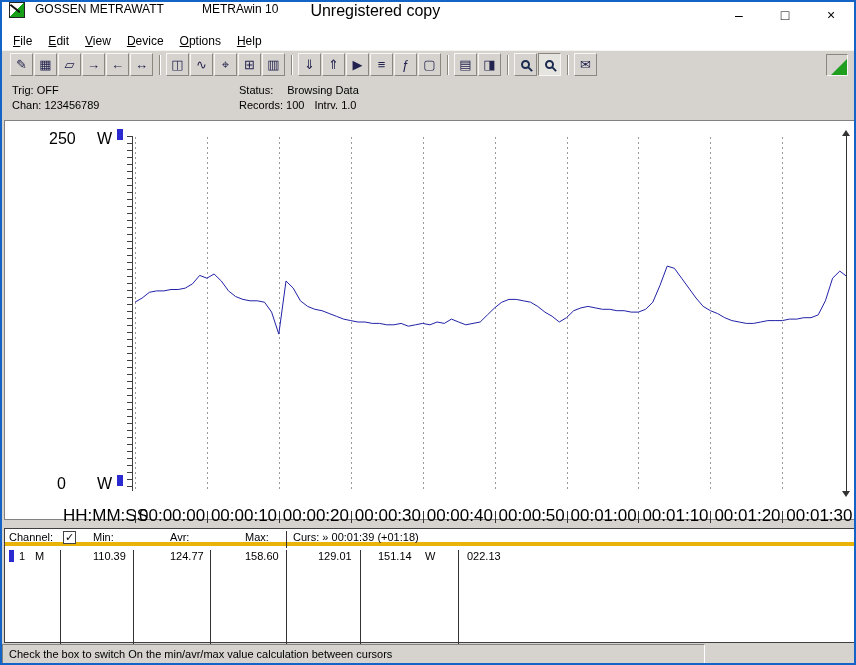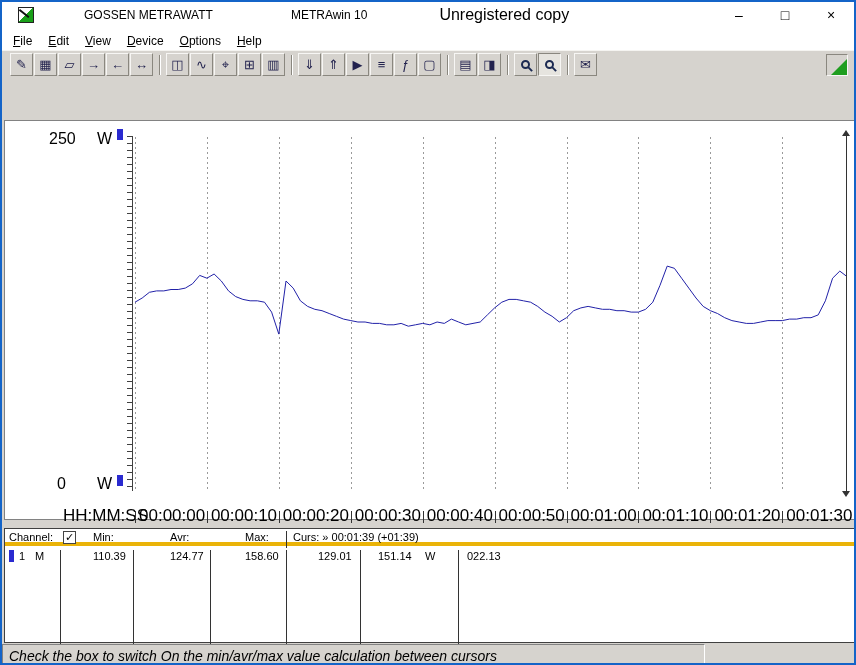--- a/index.html
+++ b/index.html
@@ -4,21 +4,21 @@
 <style>
   * { margin:0; padding:0; box-sizing:border-box; }
   html,body { background:#c0c0c0; }
   body { font-family:"Liberation Sans", sans-serif; }
   .window {
     position:relative; width:856px; height:665px;
     border:2px solid #1464c8; background:#d6d3ce; overflow:hidden;
     font-size:11px; color:#000;
   }
   
-  .titlebar { height:26px; background:#fff; display:flex; align-items:center; padding:0 0 0 16px;gap:40px; }
+  .titlebar { height:26px; background:#fff; display:flex; padding:0 0 0 7px; }
   .app-icon { width:16px; height:16px; margin-right:10px; position:relative;
     background:linear-gradient(135deg,#fff 48%,#19a019 48%); border:1px solid #222; }
   .app-icon::after{ content:""; position:absolute; left:1px; top:1px; width:12px; height:2px; background:#111; transform:rotate(38deg); transform-origin:left top;}
   .titlebar .brand { font-size:12px; margin-right:38px; }
   .titlebar .app { font-size:12px; margin-right:32px; }
   .titlebar .license { font-size:16px; }
   .win-controls { margin-left:auto; display:flex; height:100%; }
   .win-btn { width:46px; height:100%; display:flex; align-items:center; justify-content:center;
     font-size:14px; background:none; border:none; font-family:inherit; cursor:default; }
   
@@ -71,21 +71,21 @@
   .thead { position:relative; height:17px; border-bottom:4px solid #eab308; }
   .thead span { position:absolute; top:2px; }
   .checkbox { position:absolute; left:58px; top:2px; width:13px; height:13px; border:1px solid #444;
     background:#fff; font-size:11px; line-height:11px; text-align:center; }
   .hdr-div { position:absolute; left:281px; top:0; width:1px; height:17px; background:#333; }
   .tbody { position:relative; height:96px; }
   .col-div { position:absolute; top:0; width:1px; height:100%; background:#333; }
   .tbody span { position:absolute; top:4px; }
   .row-mark { position:absolute; left:4px; top:5px; width:5px; height:12px; background:#2a2ad0; }
   
-  .statusbar { position:absolute; left:0; top:642px; width:852px; height:20px; font-size:14px;font-style:italic; }
+  .statusbar { position:absolute; left:0; top:642px; width:852px; height:20px; font-size:11px; }
   .status-cell { position:absolute; top:0; height:20px; padding:3px 6px; background:#d6d3ce;
     border:1px solid; border-color:#828282 #fff #fff #828282; white-space:nowrap; overflow:hidden; }
   .status-hint { left:0; width:703px; }
   .status-device { left:706px; width:146px; }
 </style>
 </head>
 <body>
 
 <div class="window">
 
@@ -182,20 +182,34 @@
         <span class="tsep"></span>
         <button class="tbtn">
           <span class="glyph">✉</span>
         </button>
       </span>
     <span class="tb-right">
       <span class="green-tri"></span>
     </span>
   </div>
 
+  <div class="infopanel">
+    <div class="info-left">
+      <div>Trig: OFF</div>
+      <div>Chan: 123456789</div>
+    </div>
+    <div class="info-mid">
+      <div>
+        <span>Status:</span><span class="val">Browsing Data</span>
+      </div>
+      <div>
+        <span>Records: 100</span><span class="val2">Intrv. 1.0</span>
+      </div>
+    </div>
+  </div>
 
   <div class="chartpanel">
     <span class="ylab" style="left:44px;top:9px;">250</span>
     <span class="ylab" style="left:92px;top:9px;">W</span>
     <span class="chmark" style="left:112px;top:8px;"></span>
     <span class="ylab" style="left:52px;top:354px;">0</span>
     <span class="ylab" style="left:92px;top:354px;">W</span>
     <span class="chmark" style="left:112px;top:354px;"></span>
 
     <div class="yaxis"></div>
@@ -237,21 +251,21 @@
   </div>
 
   <div class="tablepanel">
     <div class="thead">
       <span style="left:4px;">Channel:</span>
       <span class="checkbox">✓</span>
       <span style="left:88px;">Min:</span>
       <span style="left:165px;">Avr:</span>
       <span style="left:240px;">Max:</span>
       <span class="hdr-div"></span>
-      <span style="left:288px;">Curs: » 00:01:39 (+01:39)</span>
+      <span style="left:288px;">Curs: » 00:01:39 (+01:18)</span>
     </div>
     <div class="tbody">
       <span class="col-div" style="left:55px;"></span>
       <span class="col-div" style="left:128px;"></span>
       <span class="col-div" style="left:205px;"></span>
       <span class="col-div" style="left:281px;"></span>
       <span class="col-div" style="left:355px;"></span>
       <span class="col-div" style="left:453px;"></span>
 
       <span class="row-mark"></span>

